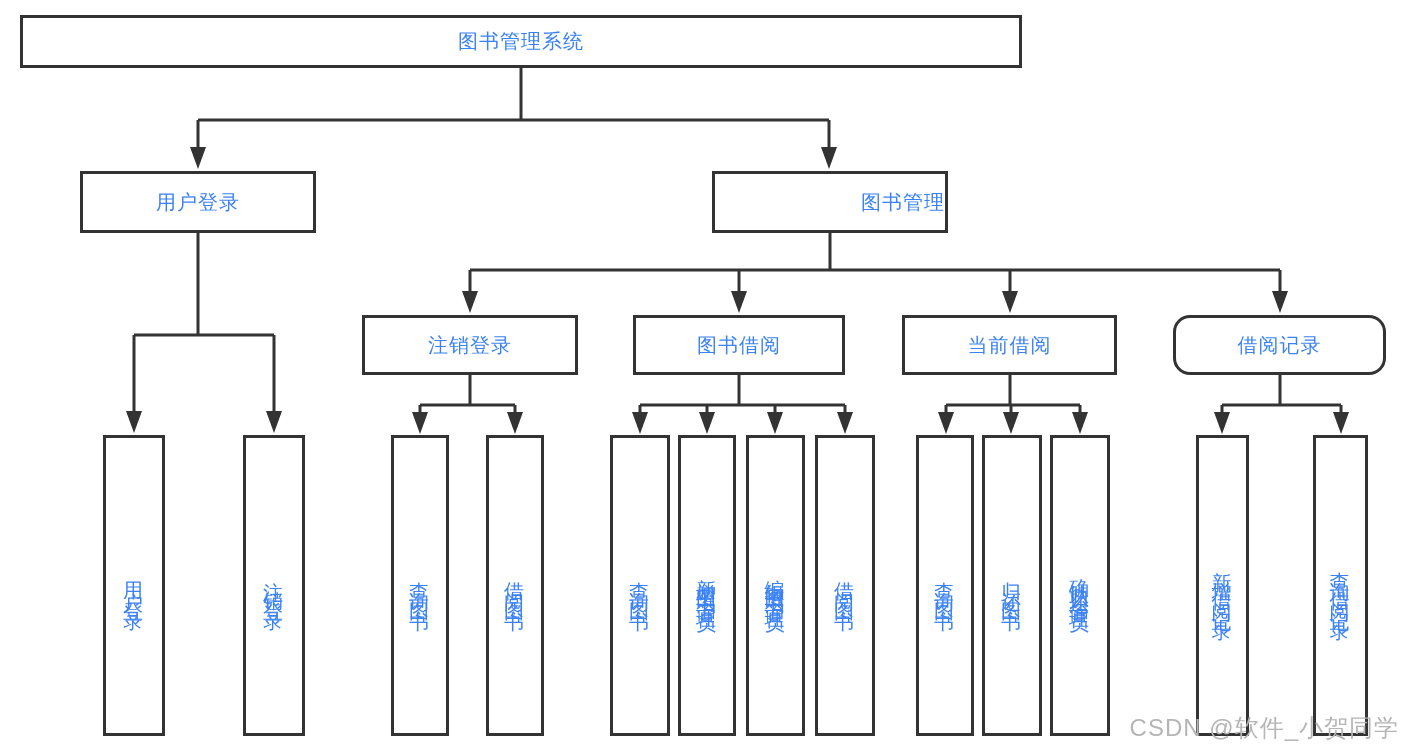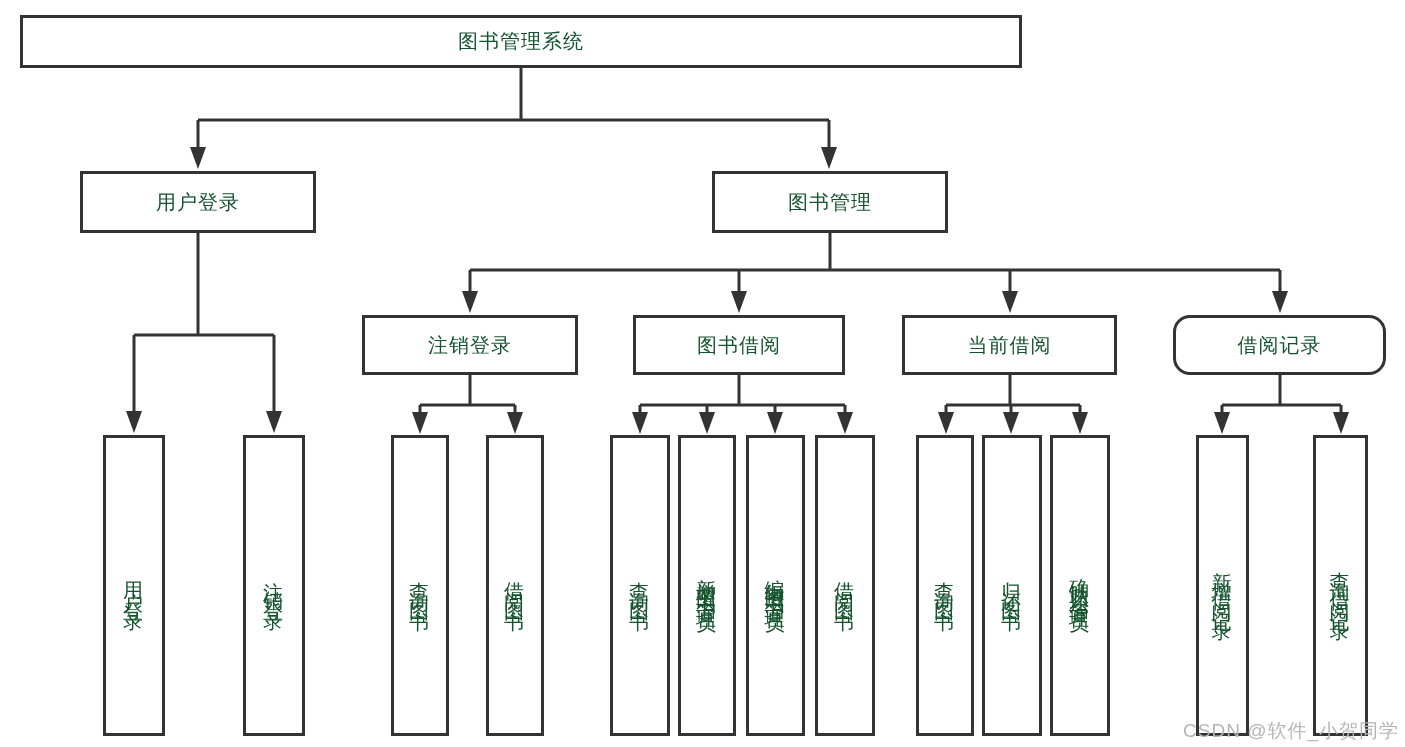--- a/index.html
+++ b/index.html
@@ -24,38 +24,38 @@
     pointer-events: none;
   }
   .box {
     position: absolute;
     box-sizing: border-box;
     border: 3px solid #333333;
     background: #ffffff;
     display: flex;
     align-items: center;
     justify-content: center;
-    color: #14532d;
+    color: #3b82f6;
     font-size: 20px;
     letter-spacing: 1px;
     z-index: 2;
   }
   .vbox span {
     writing-mode: vertical-rl;
     text-orientation: mixed;
     letter-spacing: 10px;
     white-space: nowrap;
   }
   .vbox span.tight {
     letter-spacing: 5px;
   }
   
   .n-root          { left: 20px;   top: 15px;  width: 1002px; height: 53px; }
   .n-user-login    { left: 80px;   top: 171px; width: 236px;  height: 62px; }
-  .n-book-mgmt     { left: 712px;  top: 171px; width: 236px;  height: 62px; }
+  .n-book-mgmt     { left: 712px;  top: 171px; width: 236px;  height: 62px; justify-content: flex-end; }
   .n-new-book-rec  { left: 362px;  top: 315px; width: 216px;  height: 60px; }
   .n-book-borrow   { left: 633px;  top: 315px; width: 212px;  height: 60px; }
   .n-cur-borrow    { left: 902px;  top: 315px; width: 215px;  height: 60px; }
   .n-borrow-rec    { left: 1173px; top: 315px; width: 213px;  height: 60px; border-radius: 17px; }
   .leaf { top: 435px; height: 301px; }
   .l1  { left: 103px;  width: 62px; }
   .l2  { left: 243px;  width: 62px; }
   .l3  { left: 391px;  width: 58px; }
   .l4  { left: 486px;  width: 58px; }
   .l5  { left: 610px;  width: 60px; }
@@ -64,21 +64,21 @@
   .l8  { left: 815px;  width: 60px; }
   .l9  { left: 916px;  width: 58px; }
   .l10 { left: 982px;  width: 60px; }
   .l11 { left: 1050px; width: 60px; }
   .l12 { left: 1196px; width: 53px; }
   .l13 { left: 1313px; width: 55px; }
   #watermark {
     position: absolute;
     right: 6px;
     bottom: 3px;
-    font-size: 19px;
+    font-size: 24px;
     color: #b5b5b5;
     letter-spacing: 1px;
     z-index: 5;
   }
 </style>
 </head>
 <body>
 
 <div id="stage">
 

